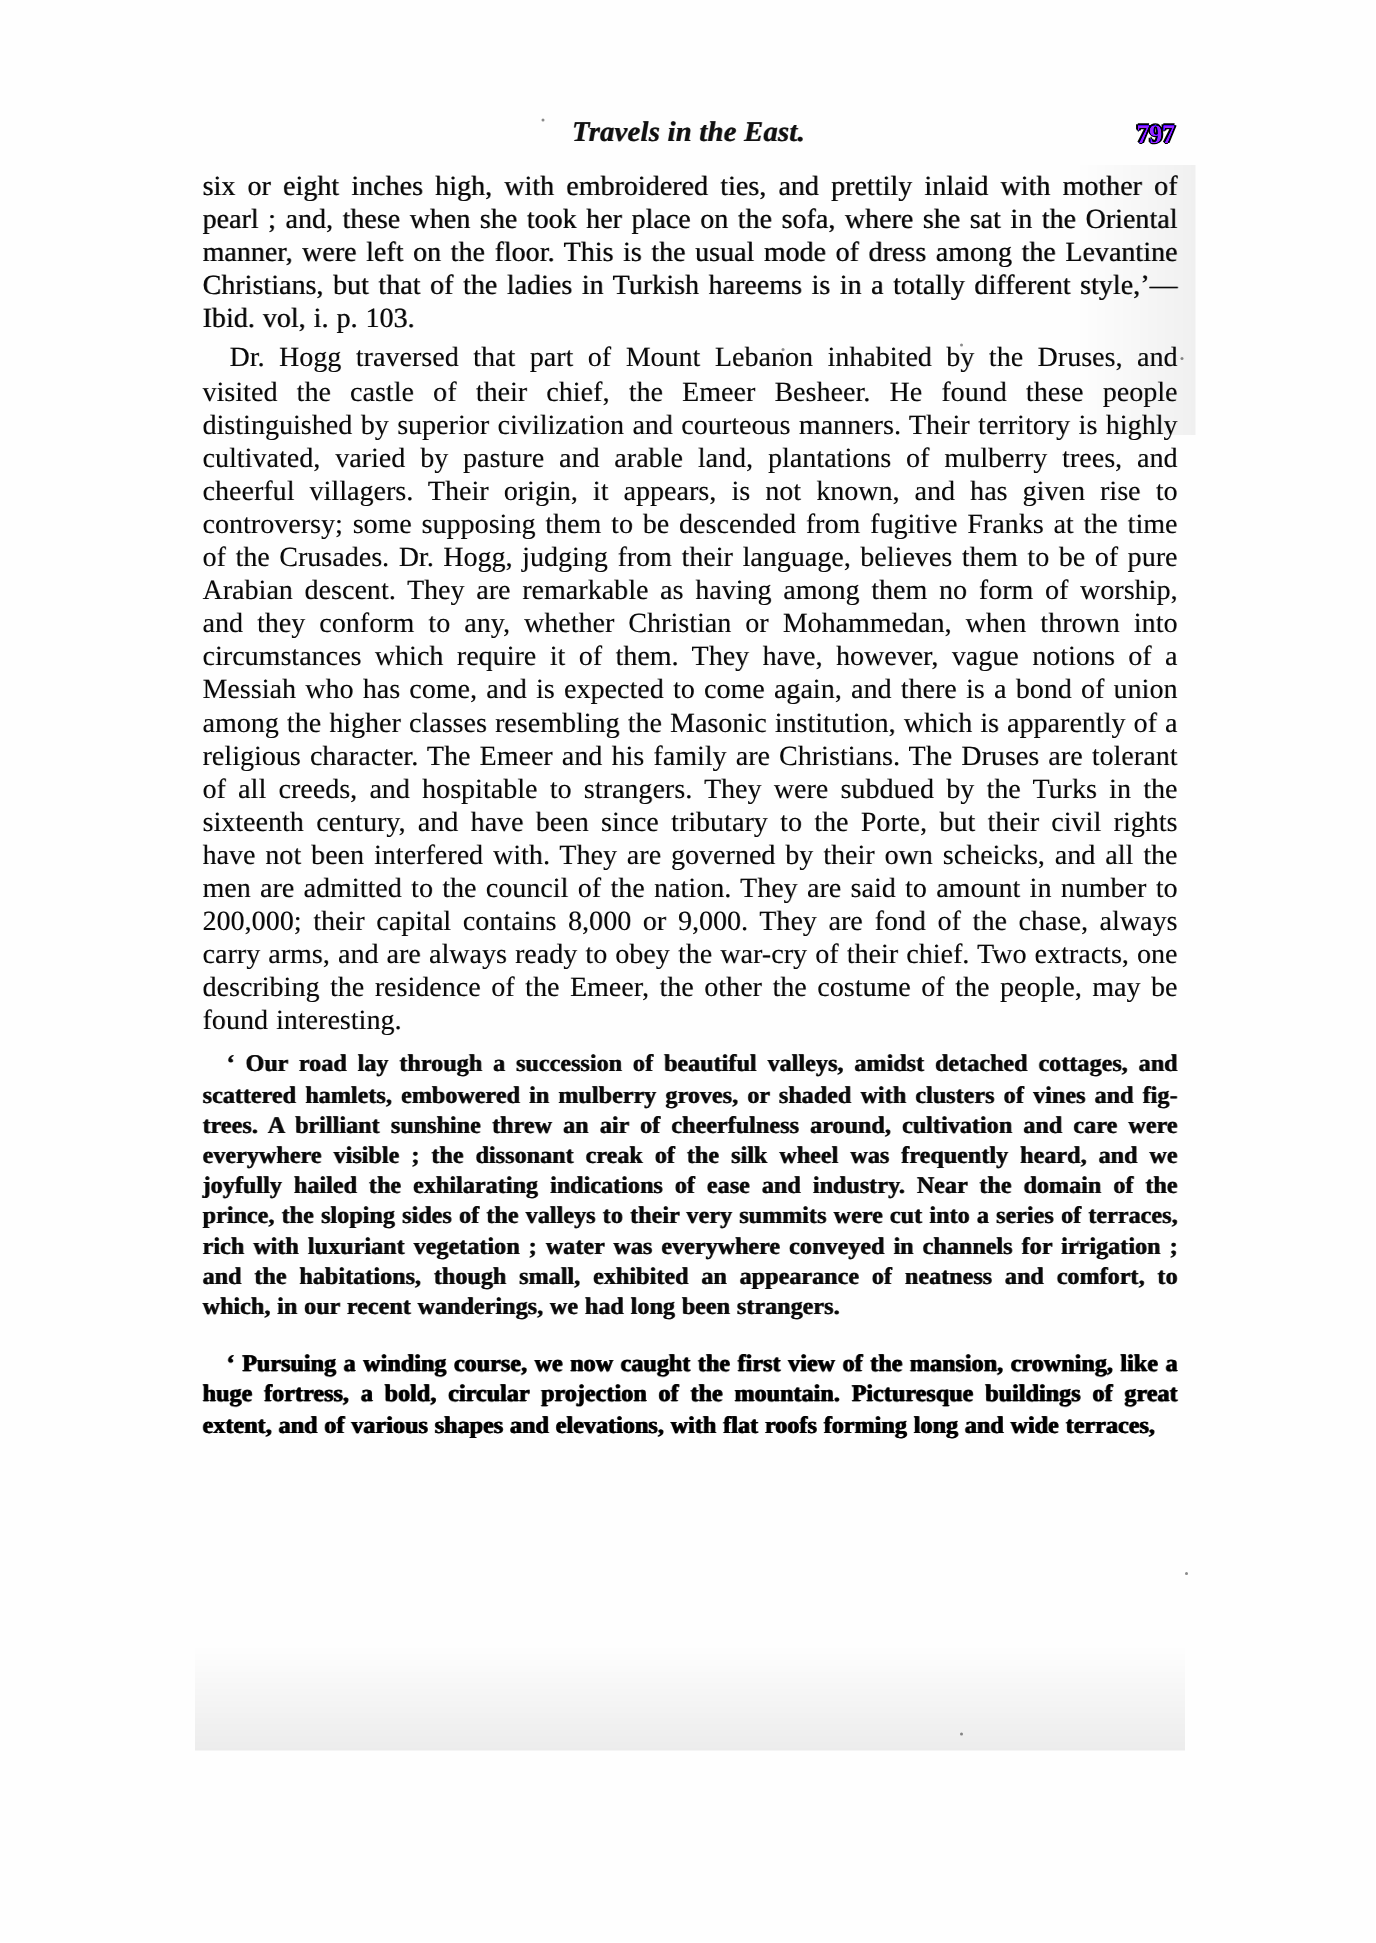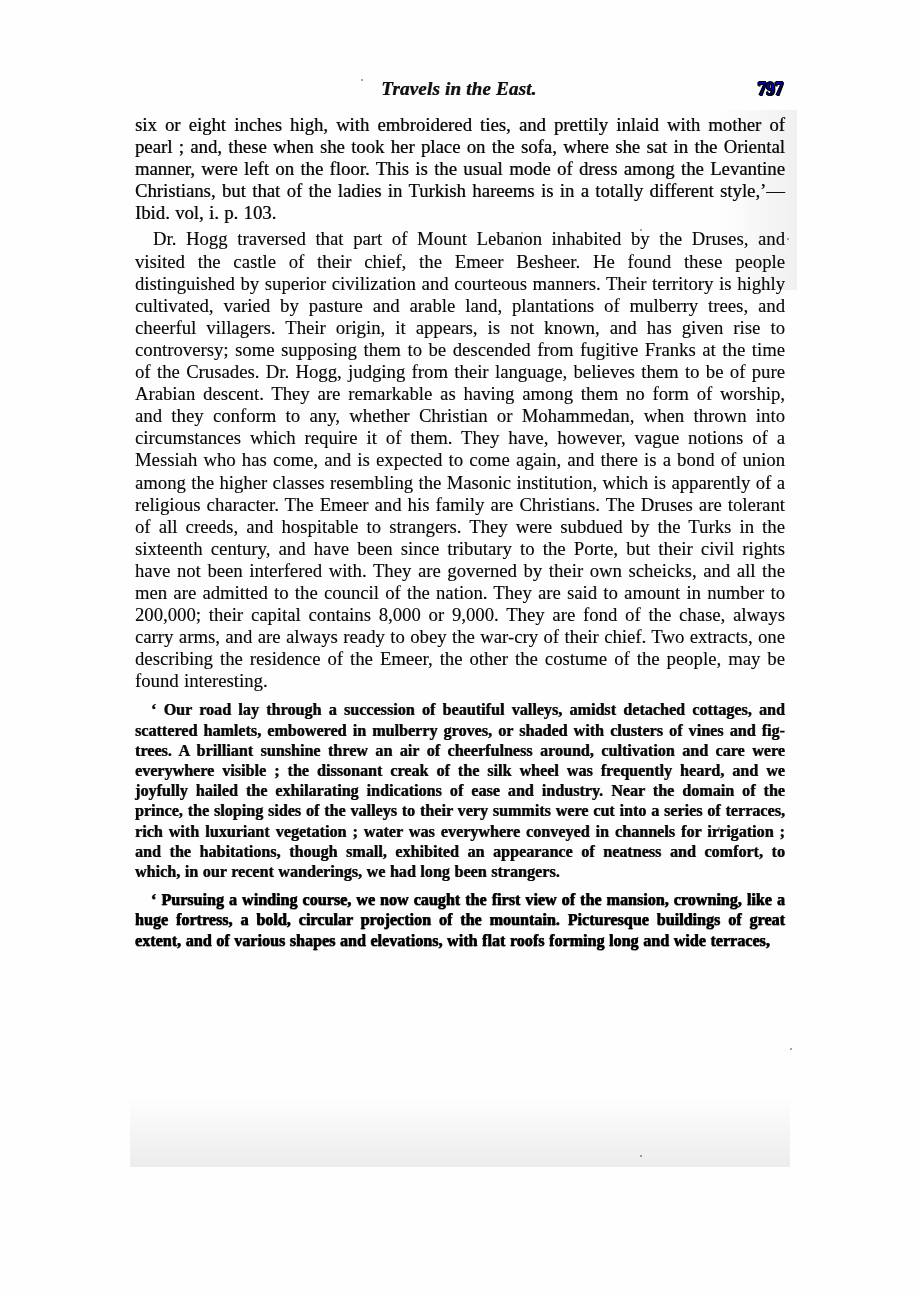--- a/index.html
+++ b/index.html
@@ -45,21 +45,21 @@
     color: #111;
     text-shadow: 0.4px 0 0 rgba(10,10,10,0.55), -0.4px 0.3px 0 rgba(10,10,10,0.35);
   }
   #running-head .rh-folio {
     position: absolute;
     right: 0;
     top: 1px;
     font-weight: bold;
     font-size: 18px;
     letter-spacing: -0.5px;
-    color: #4c1d95;
+    color: #8b5cf6;
     
     text-shadow:
       0.7px 0 0 #000, -0.7px 0 0 #000,
       0 0.7px 0 #000, 0 -0.7px 0 #000,
       1.1px 0.5px 0 #000, -1.1px -0.4px 0 #000;
     filter: blur(0.5px) contrast(250%);
   }
 
   
   #column {
@@ -152,21 +152,21 @@
   </div>
 
   <div id="column">
 
     <p class="body-para ink-2">six or eight inches high, with embroidered ties, and prettily inlaid with mother of pearl ; and, these when she took her place on the sofa, where she sat in the Oriental manner, were left on the floor. This is the usual mode of dress among the Levantine Christians, but that of the ladies in Turkish hareems is in a totally different style,’—Ibid. vol, i. p. 103.</p>
 
     <p class="body-para indent ink-1" style="margin-top: 4px;">Dr. Hogg traversed that part of Mount Lebanon inhabited by the Druses, and visited the castle of their chief, the Emeer Besheer. He found these people distinguished by superior civilization and courteous manners. Their territory is highly cultivated, varied by pasture and arable land, plantations of mulberry trees, and cheerful villagers. Their origin, it appears, is not known, and has given rise to controversy; some supposing them to be descended from fugitive Franks at the time of the Crusades. Dr. Hogg, judging from their language, believes them to be of pure Arabian descent. They are remarkable as having among them no form of worship, and they conform to any, whether Christian or Mohammedan, when thrown into circumstances which require it of them. They have, however, vague notions of a Messiah who has come, and is expected to come again, and there is a bond of union among the higher classes resembling the Masonic institution, which is apparently of a religious character. The Emeer and his family are Christians. The Druses are tolerant of all creeds, and hospitable to strangers. They were subdued by the Turks in the sixteenth century, and have been since tributary to the Porte, but their civil rights have not been interfered with. They are governed by their own scheicks, and all the men are admitted to the council of the nation. They are said to amount in number to 200,000; their capital contains 8,000 or 9,000. They are fond of the chase, always carry arms, and are always ready to obey the war-cry of their chief. Two extracts, one describing the residence of the Emeer, the other the costume of the people, may be found interesting.</p>
 
     <p class="quote-para ink-3" style="margin-top: 8px;">‘ Our road lay through a succession of beautiful valleys, amidst detached cottages, and scattered hamlets, embowered in mulberry groves, or shaded with clusters of vines and fig-trees. A brilliant sunshine threw an air of cheerfulness around, cultivation and care were everywhere visible ; the dissonant creak of the silk wheel was frequently heard, and we joyfully hailed the exhilarating indications of ease and industry. Near the domain of the prince, the sloping sides of the valleys to their very summits were cut into a series of terraces, rich with luxuriant vegetation ; water was everywhere conveyed in channels for irrigation ; and the habitations, though small, exhibited an appearance of neatness and comfort, to which, in our recent wanderings, we had long been strangers.</p>
 
-    <p class="quote-para ink-4" style="margin-top: 8px;">‘ Pursuing a winding course, we now caught the first view of the mansion, crowning, like a huge fortress, a bold, circular projection of the mountain. Picturesque buildings of great extent, and of various shapes and elevations, with flat roofs forming long and wide terraces,</p>
+    <p class="quote-para ink-4" style="margin-top: 18px;">‘ Pursuing a winding course, we now caught the first view of the mansion, crowning, like a huge fortress, a bold, circular projection of the mountain. Picturesque buildings of great extent, and of various shapes and elevations, with flat roofs forming long and wide terraces,</p>
 
   </div>
 
   <div id="ink-band-right"></div>
   <div id="ink-band-bottom"></div>
 
   <div class="speck" style="left:361px; top:79px; width:2px; height:2px;"></div>
   <div class="speck" style="left:640px; top:229px; width:2px; height:2px;"></div>
   <div class="speck" style="left:787px; top:238px; width:2px; height:2px;"></div>
   <div class="speck" style="left:521px; top:232px; width:2px; height:2px;"></div>

